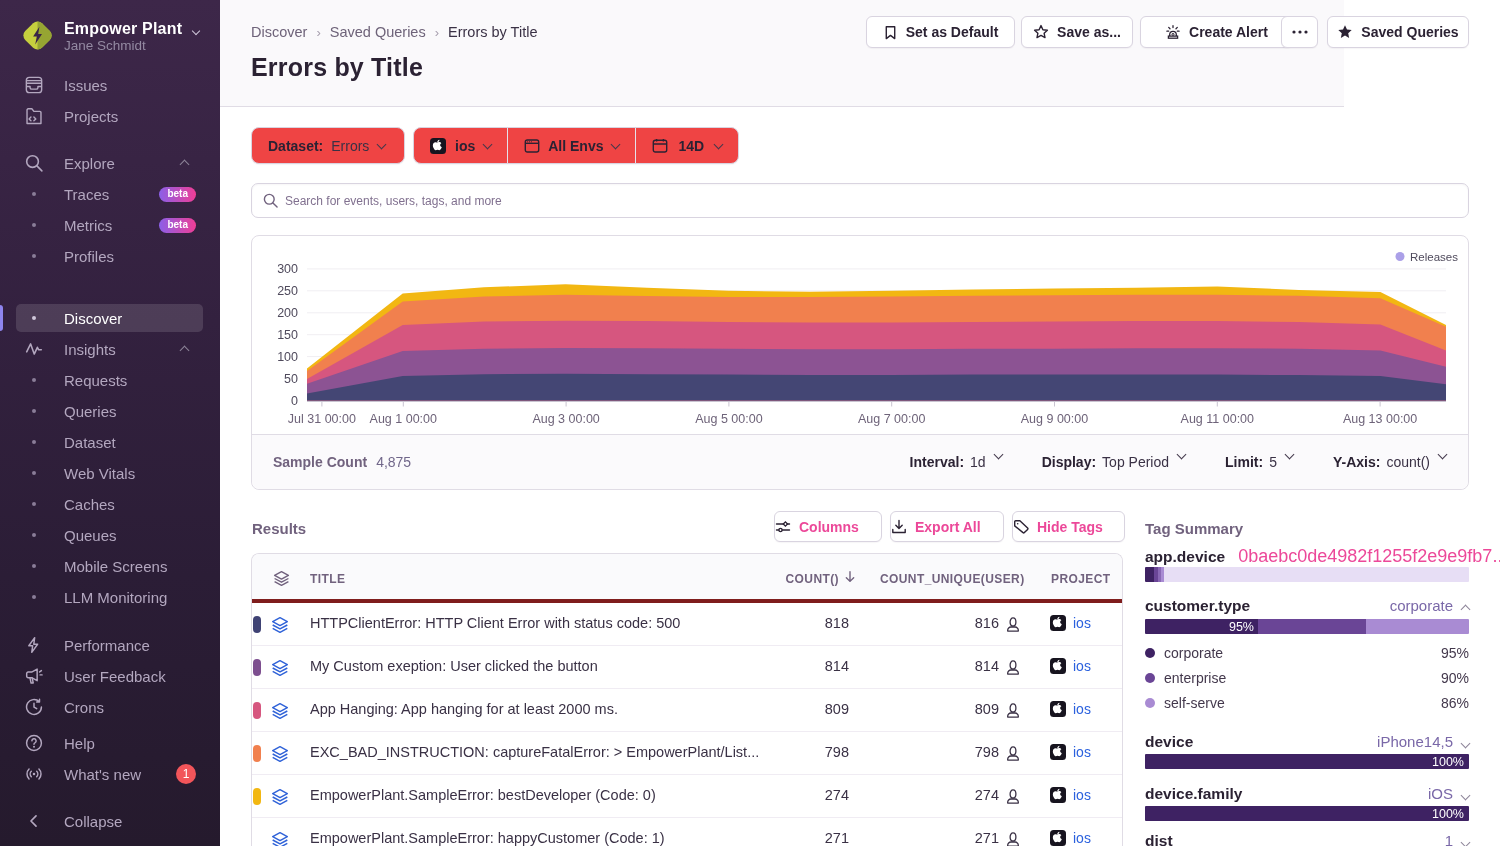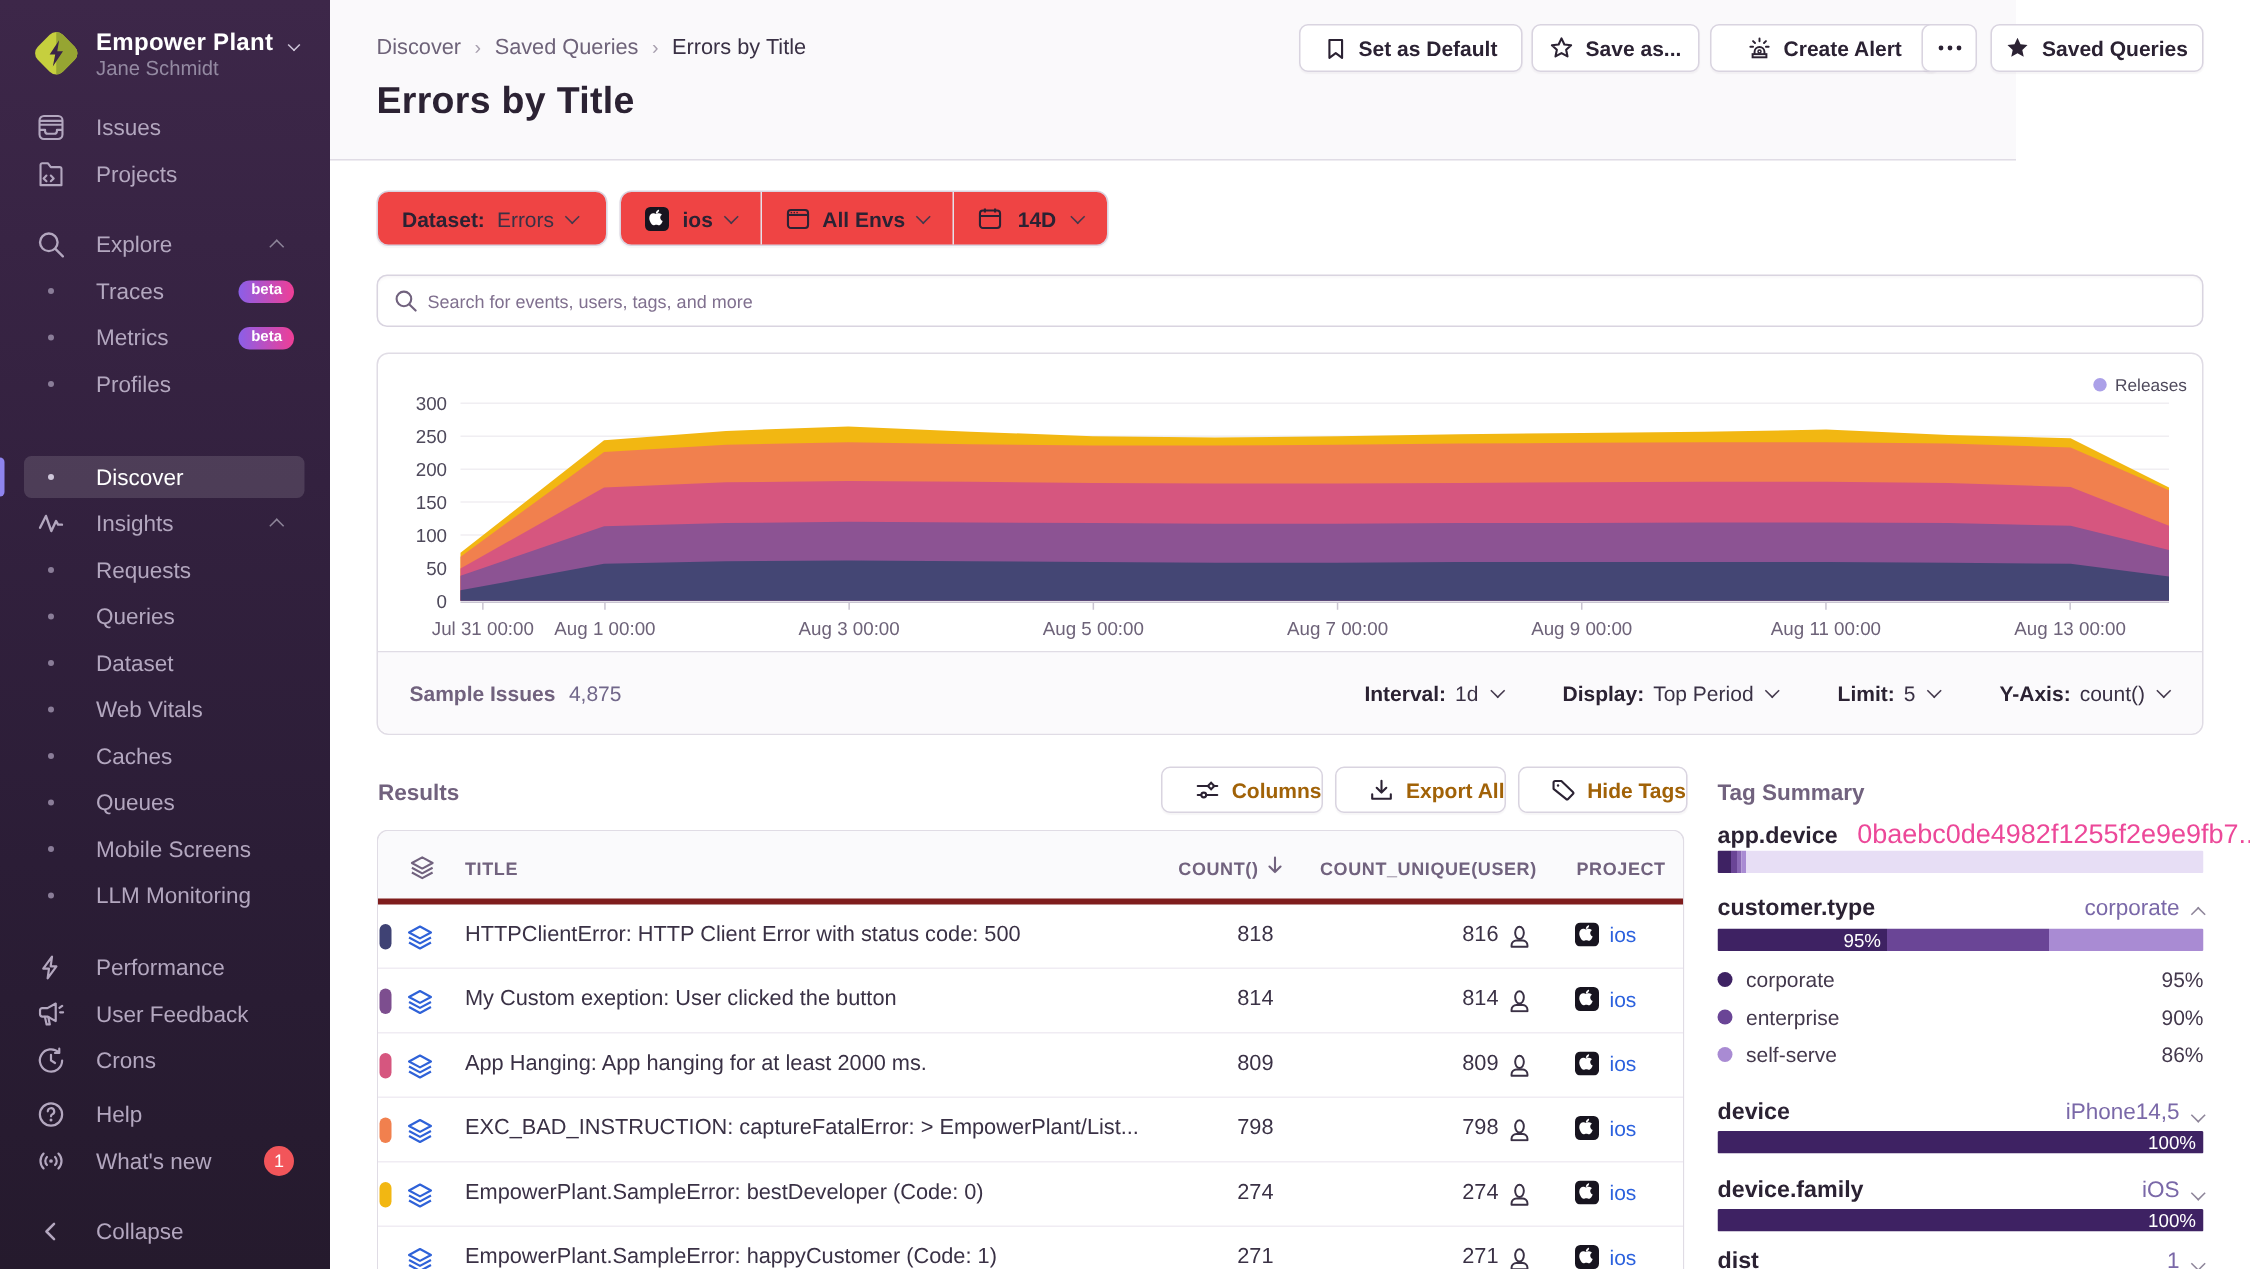--- a/index.html
+++ b/index.html
@@ -33,25 +33,25 @@
 .chvu{display:inline-block;width:7px;height:7px;border-right:1.6px solid #43384c;border-bottom:1.6px solid #43384c;transform:rotate(-135deg);margin:4px 0 0 9px;flex:none}
 .chv.g,.chvu.g{border-color:#8d8499}
 .chv.w{border-color:#cfc7da;width:6px;height:6px;border-width:1.5px}
 
 #search{position:absolute;left:251px;top:183px;width:1218px;height:35px;background:#fff;border:1px solid #d9d4e0;border-radius:7px;display:flex;align-items:center;box-shadow:inset 0 1px 2px rgba(40,30,60,.04)}
 #search .ph{font-family:Liberation Sans, sans-serif;font-size:12px;color:#80708f;margin-left:7px}
 
 #chartpanel{position:absolute;left:251px;top:235px;width:1218px;height:255px;background:#fff;border:1px solid #e0dce5;border-radius:8px}
 #chartfoot{position:absolute;left:0;right:0;bottom:0;height:55px;border-top:1px solid #e0dce5;background:#fbfafc;border-radius:0 0 8px 8px;display:flex;align-items:center;font-size:14px}
 .cf-lab{font-weight:bold;color:#71627e}
-.cf-opt{display:flex;align-items:center}
+.cf-opt{display:flex;align-items:flex-start}
 .cf-opt b{color:#2b2233;margin-right:6px}
 .cf-opt span{color:#3a3145}
 
-.rbtn{position:absolute;top:511px;height:31px;background:#fff;border:1px solid #d9d4e0;border-radius:6px;display:flex;align-items:center;justify-content:flex-end;font-size:14px;font-weight:bold;color:#a16207;box-shadow:0 1px 1px rgba(40,30,60,.04)}
+.rbtn{position:absolute;top:511px;height:31px;background:#fff;border:1px solid #d9d4e0;border-radius:6px;display:flex;align-items:center;justify-content:flex-start;font-size:14px;font-weight:bold;color:#ec4899;box-shadow:0 1px 1px rgba(40,30,60,.04)}
 .rbtn .ic{display:flex;margin-right:8px}
 #tbl{position:absolute;left:251px;top:553px;width:872px;height:293px;background:#fff;border:1px solid #e0dce5;border-radius:8px 8px 0 0;border-bottom:none;overflow:hidden}
 #thead{position:absolute;left:0;top:0;width:100%;height:49px;background:#fafafc;border-bottom:4px solid #7f1d1d;color:#71627e;font-size:12px;font-weight:bold;letter-spacing:.4px}
 .trow{position:absolute;left:0;width:100%;height:43px;border-bottom:1px solid #f0ecf3;font-size:14.5px;color:#3a3145}
 .cbar{position:absolute;left:1px;top:13px;width:8px;height:17px;border-radius:4px}
 .layers{position:absolute;left:19px;top:13px}
 .ttl{position:absolute;left:58px;top:12px;white-space:nowrap;overflow:hidden;max-width:480px}
 .cnum{position:absolute;top:12px;text-align:right}
 .person{position:absolute;top:13px}
 .proj{position:absolute;left:798px;top:12px;display:flex;align-items:center}
@@ -367,21 +367,21 @@
       <text x="639.7" y="187">Aug 7 00:00</text>
       <text x="802.5" y="187">Aug 9 00:00</text>
       <text x="965.3" y="187">Aug 11 00:00</text>
       <text x="1128.1" y="187">Aug 13 00:00</text>
     </g>
 
     <circle cx="1148" cy="20.5" r="4.5" fill="#aba0e8"></circle>
     <text x="1158" y="24.5" font-family="Liberation Sans" font-size="11.5" fill="#4f4a5c">Releases</text>
   </svg>
   <div id="chartfoot">
-    <span class="cf-lab" style="margin-left:21px">Sample Issues</span>
+    <span class="cf-lab" style="margin-left:21px">Sample Count</span>
     <span style="margin-left:9px;color:#71678a">4,875</span>
     <span class="cf-opt" style="margin-left:auto">
         <b>Interval:</b>
         <span>1d</span>
         <span class="chv"></span>
       </span>
     <span class="cf-opt" style="margin-left:40px">
         <b>Display:</b>
         <span>Top Period</span>
         <span class="chv"></span>

